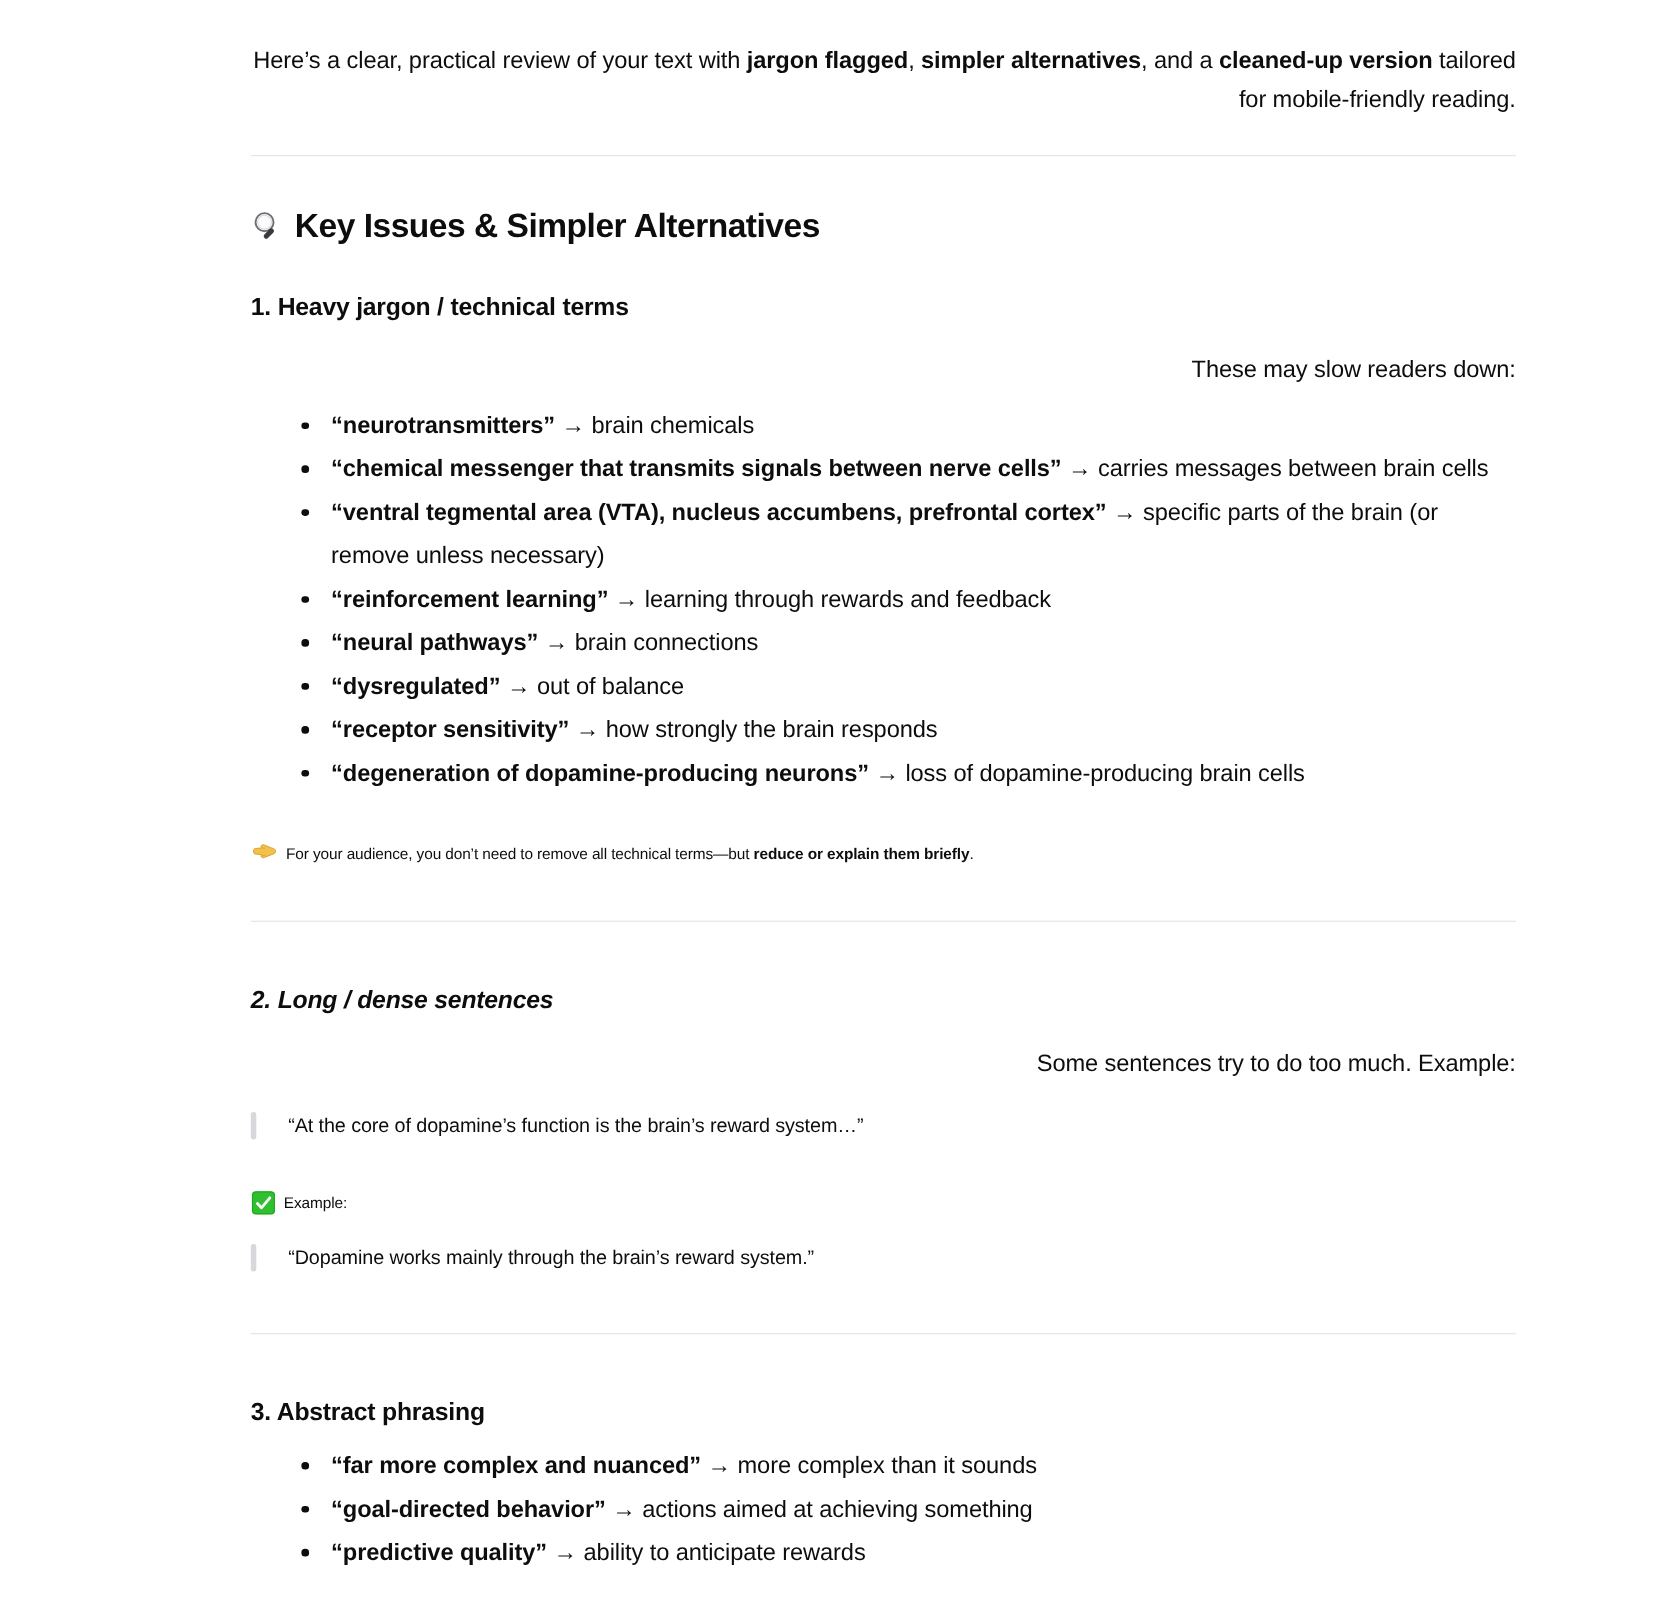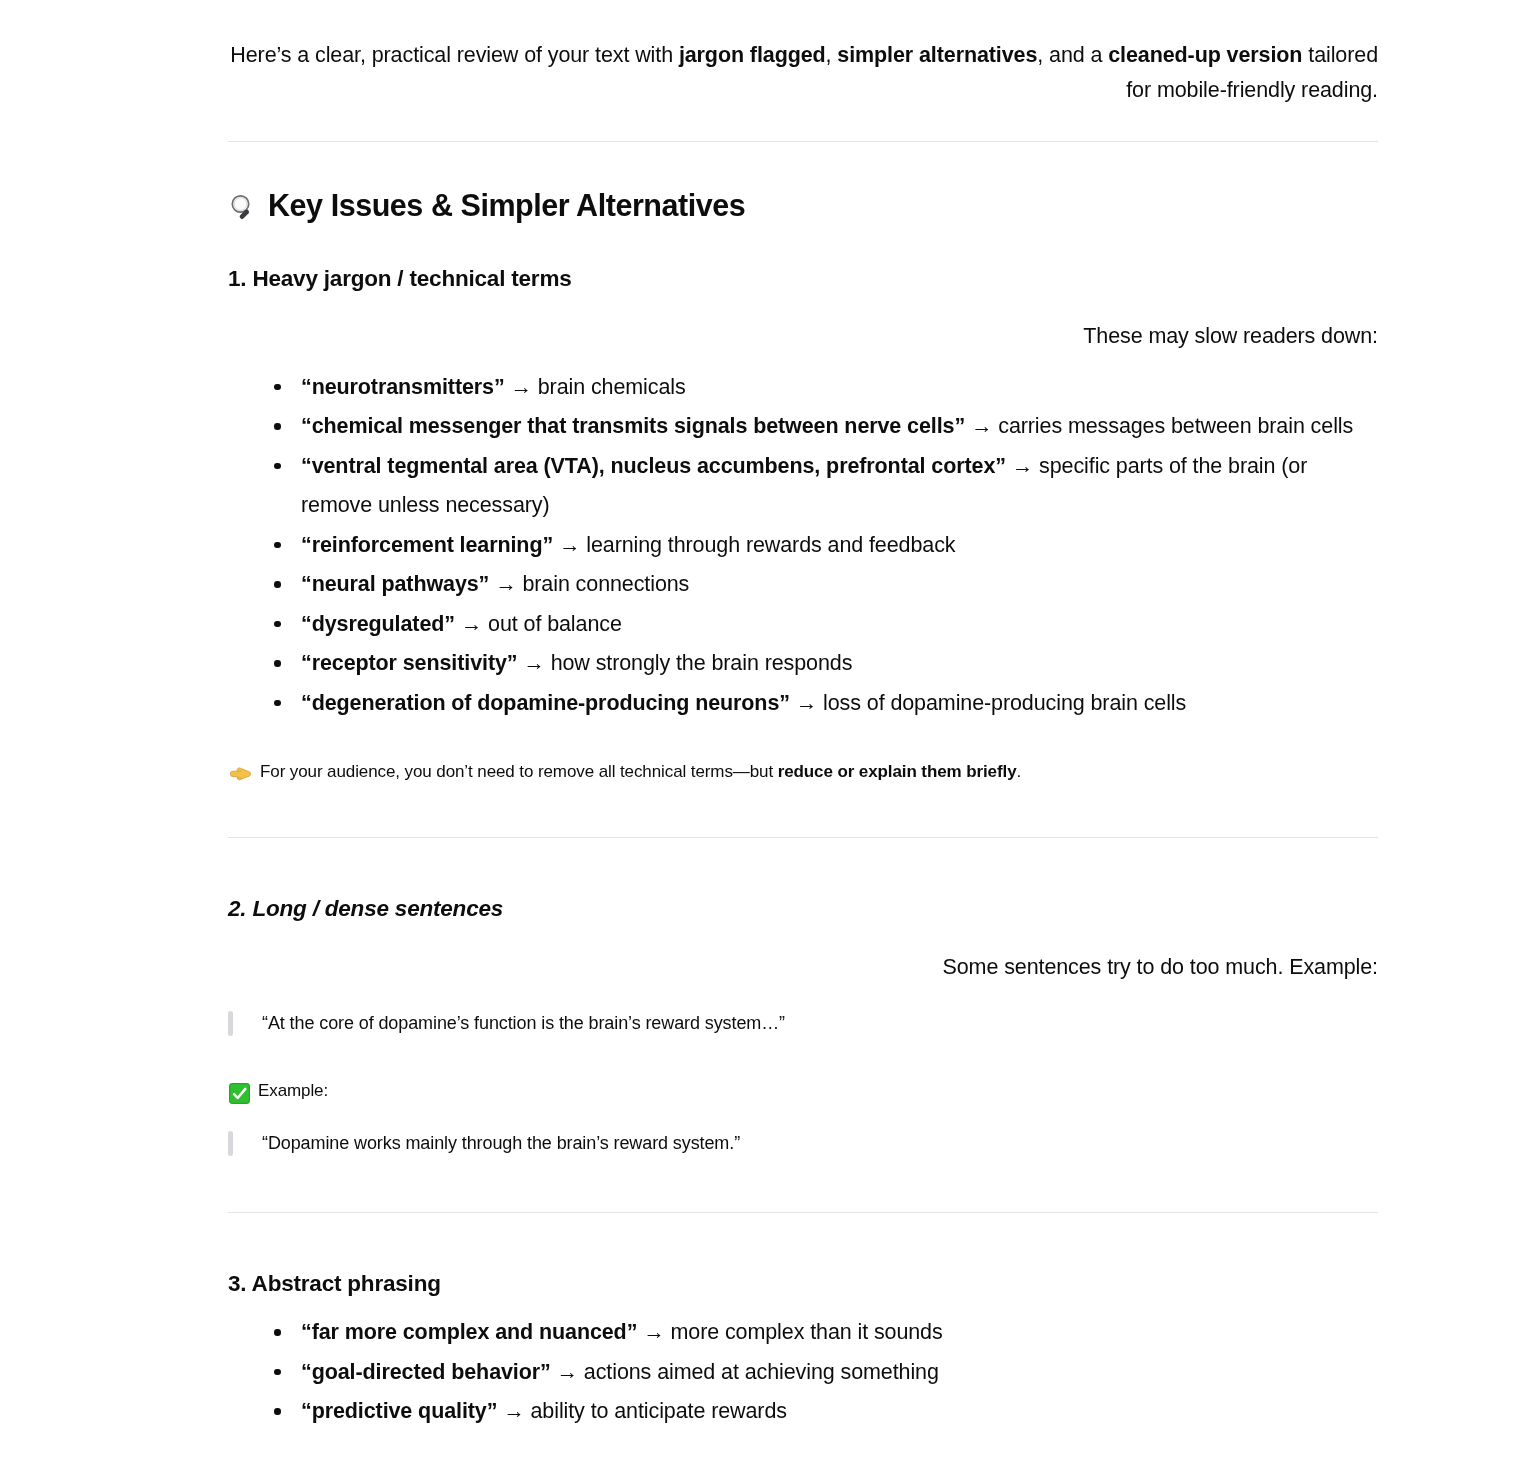--- a/index.html
+++ b/index.html
@@ -47,21 +47,20 @@
   }
 
   
   h2.section-title {
     font-size: 30.5px;
     line-height: 1.3;
     font-weight: 700;
     margin: 44px 0 0 0;
     letter-spacing: -0.45px;
     display: flex;
-    align-items: center;
     gap: 10px;
   }
 
   
   h3.sub-title {
     font-size: 22.5px;
     line-height: 1.35;
     font-weight: 700;
     margin: 39px 0 0 0;
     letter-spacing: -0.2px;
@@ -109,23 +108,23 @@
     top: 4px;
     bottom: 4px;
     width: 4.5px;
     border-radius: 4px;
     background: #d8d8dc;
   }
 
   
   .emoji-line {
     display: flex;
-    align-items: center;
+    align-items: flex-end;
     gap: 7px;
-    font-size: 17px;
+    font-size: 14px;
     line-height: 1.62;
     letter-spacing: -0.1px;
   }
   .tip-line { margin-top: 33px; }
   .better-line { margin-top: 36px; }
 
   
   .emoji {
     flex: 0 0 auto;
     display: inline-block;

